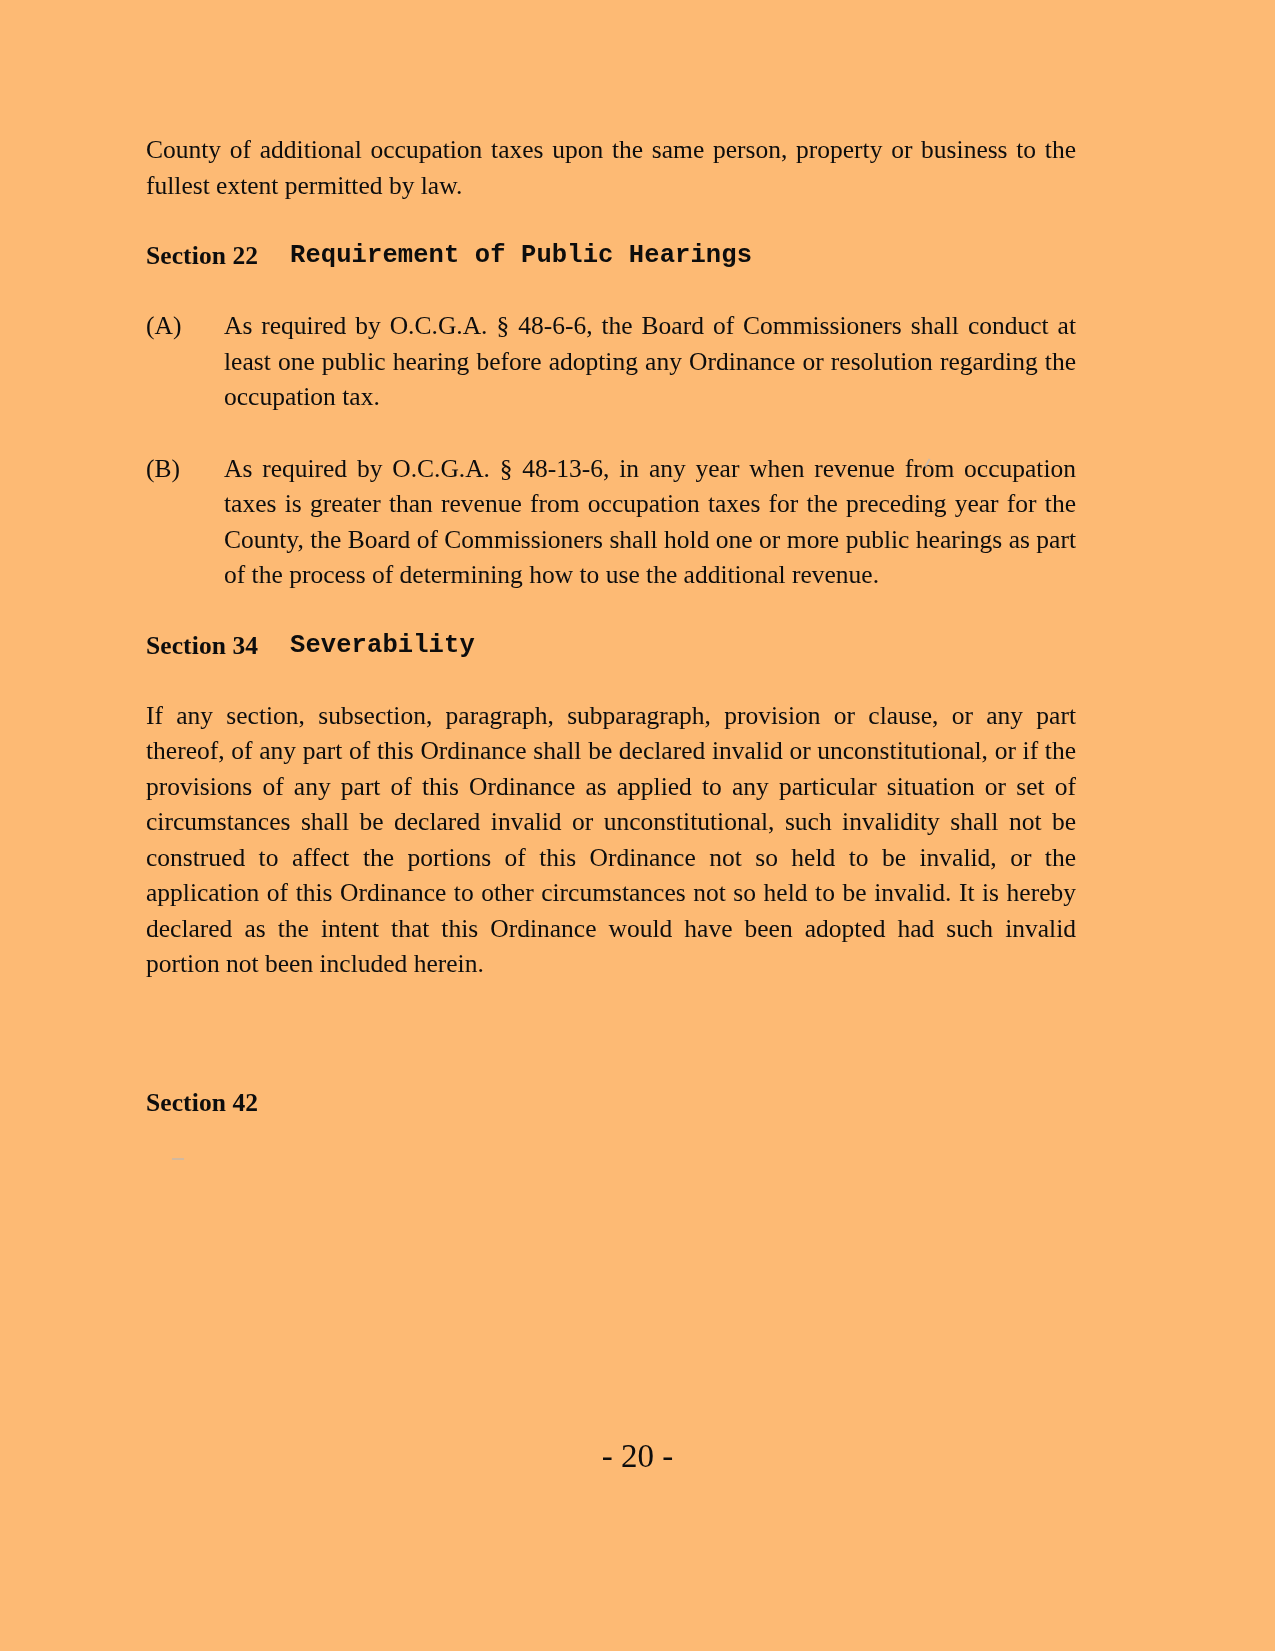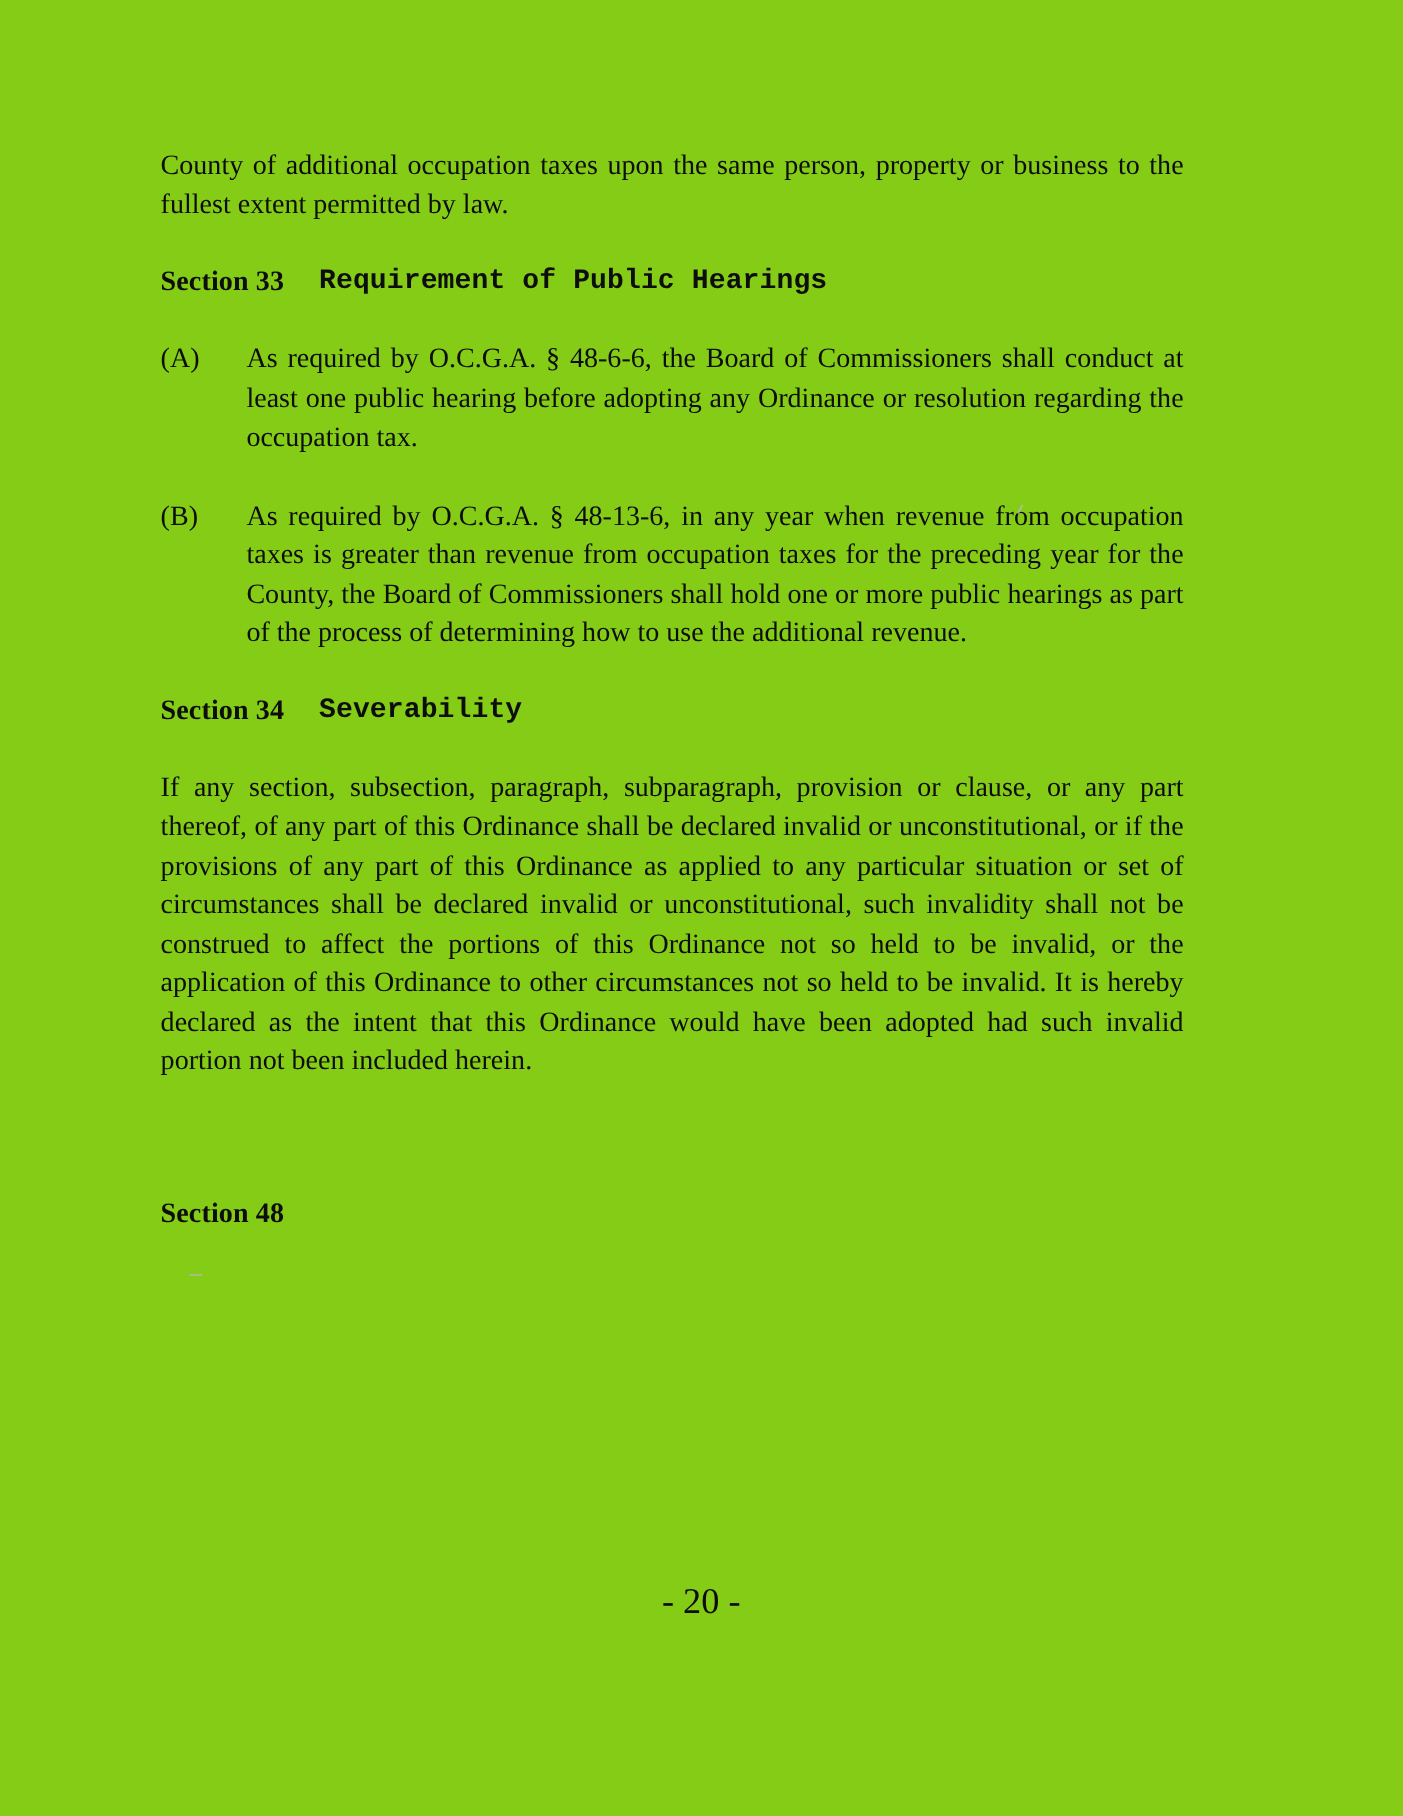--- a/index.html
+++ b/index.html
@@ -8,21 +8,21 @@
     background: #ffffff;
   }
   body {
     font-family: "Liberation Serif", "DejaVu Serif", serif;
     color: #0d0d0d;
   }
   .page {
     position: relative;
     width: 1275px;
     height: 1651px;
-    background: #84cc16;
+    background: #fdba74;
     box-sizing: border-box;
     overflow: hidden;
   }
   .content {
     position: absolute;
     left: 146px;
     top: 132px;
     width: 930px;
   }
   .para {
@@ -109,21 +109,21 @@
 
 <div class="page">
 
   <div class="content">
 
     <p class="para">County of additional occupation taxes upon the same person, property or business to the fullest extent permitted by law.</p>
 
     <div class="gap-md"></div>
 
     <div class="heading">
-      <span class="sec-num">Section 33</span>
+      <span class="sec-num">Section 22</span>
       <span class="sec-title">Requirement of Public Hearings</span>
     </div>
 
     <div class="gap-md"></div>
 
     <div class="lettered">
       <span class="marker">(A)</span>
       <span class="body">As required by O.C.G.A. § 48-6-6, the Board of Commissioners shall conduct at least one public hearing before adopting any Ordinance or resolution regarding the occupation tax.</span>
     </div>
 
@@ -141,21 +141,21 @@
       <span class="sec-title">Severability</span>
     </div>
 
     <div class="gap-md"></div>
 
     <p class="para">If any section, subsection, paragraph, subparagraph, provision or clause, or any part thereof, of any part of this Ordinance shall be declared invalid or unconstitutional, or if the provisions of any part of this Ordinance as applied to any particular situation or set of circumstances shall be declared invalid or unconstitutional, such invalidity shall not be construed to affect the portions of this Ordinance not so held to be invalid, or the application of this Ordinance to other circumstances not so held to be invalid.  It is hereby declared as the intent that this Ordinance would have been adopted had such invalid portion not been included herein.</p>
 
     <div class="gap-xl"></div>
 
     <div class="heading">
-      <span class="sec-num">Section 48</span>
+      <span class="sec-num">Section 42</span>
     </div>
 
     <div class="gap-md"></div>
 
 
   </div>
 
   <div class="artifact artifact-tick"></div>
   <div class="artifact artifact-mark"></div>
 

